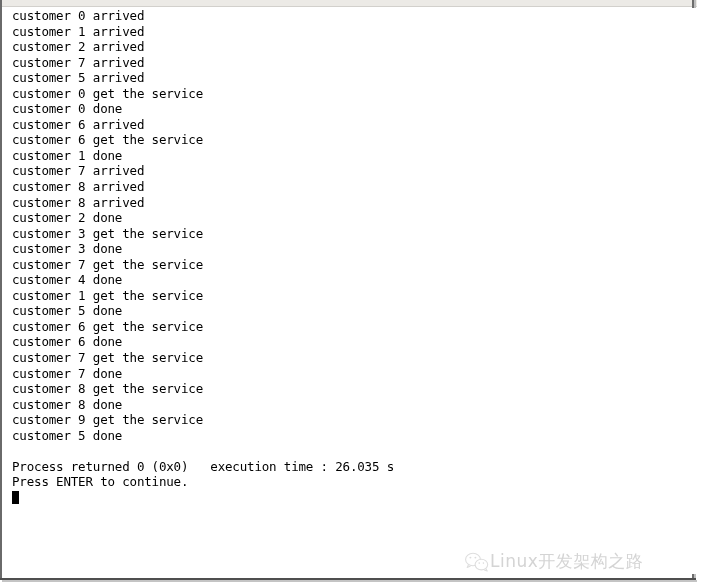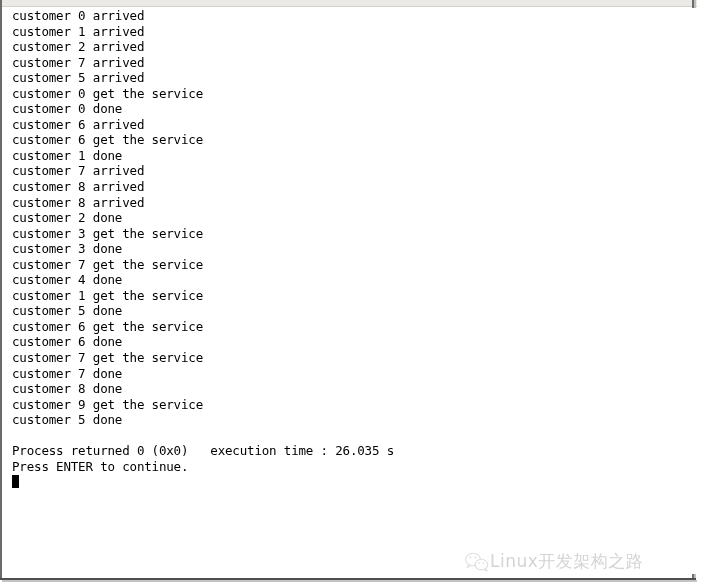--- a/index.html
+++ b/index.html
@@ -163,20 +163,21 @@
       <div class="line">customer 3 get the service</div>
       <div class="line">customer 3 done</div>
       <div class="line">customer 7 get the service</div>
       <div class="line">customer 4 done</div>
       <div class="line">customer 1 get the service</div>
       <div class="line">customer 5 done</div>
       <div class="line">customer 6 get the service</div>
       <div class="line">customer 6 done</div>
       <div class="line">customer 7 get the service</div>
       <div class="line">customer 7 done</div>
+      <div class="line">customer 8 get the service</div>
       <div class="line">customer 8 done</div>
       <div class="line">customer 9 get the service</div>
       <div class="line">customer 5 done</div>
       <div class="line blank"> </div>
       <div class="line">Process returned 0 (0x0)   execution time : 26.035 s</div>
       <div class="line">Press ENTER to continue.</div>
       <div class="cursor-line">
         <span class="cursor-block"></span>
       </div>
     </div>

